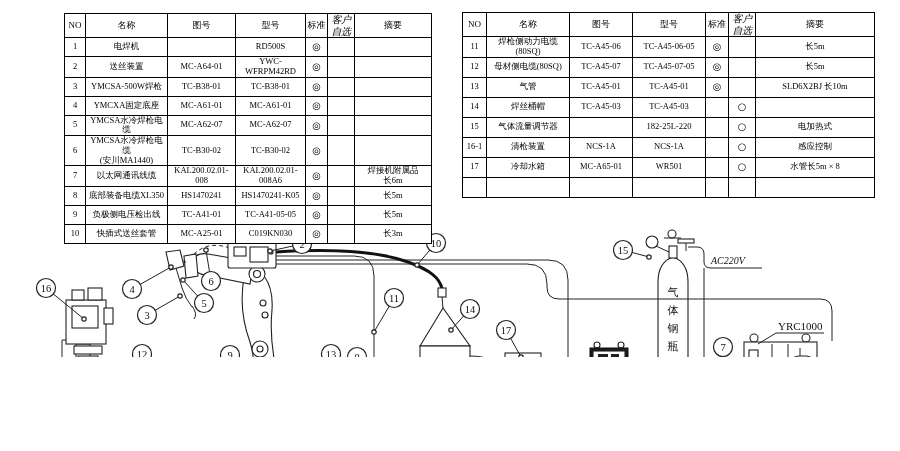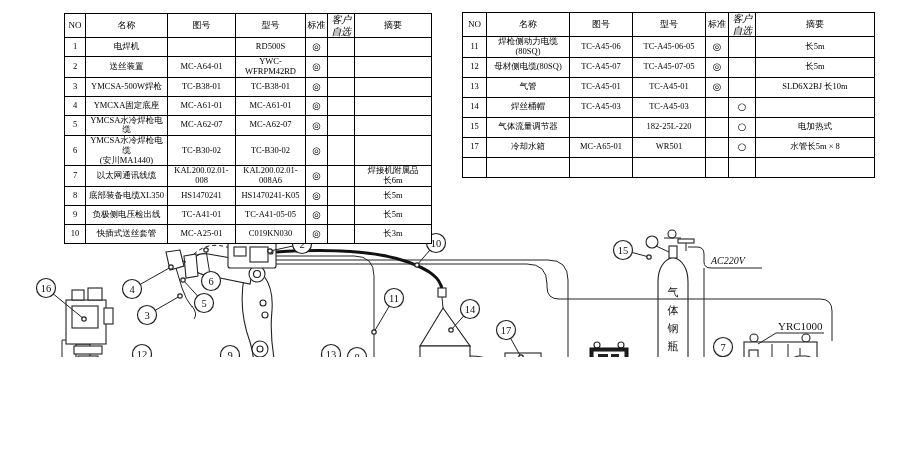--- a/index.html
+++ b/index.html
@@ -206,20 +206,29 @@
         <tr>
           <td class="c0">15</td>
           <td class="c1">气体流量调节器</td>
           <td class="c2"></td>
           <td class="c3">182-25L-220</td>
           <td class="c4"></td>
           <td class="c5">○</td>
           <td class="c6">电加热式</td>
         </tr>
         <tr>
+          <td class="c0">16-1</td>
+          <td class="c1">清枪装置</td>
+          <td class="c2">NCS-1A</td>
+          <td class="c3">NCS-1A</td>
+          <td class="c4"></td>
+          <td class="c5">○</td>
+          <td class="c6">感应控制</td>
+        </tr>
+        <tr>
           <td class="c0">17</td>
           <td class="c1">冷却水箱</td>
           <td class="c2">MC-A65-01</td>
           <td class="c3">WR501</td>
           <td class="c4"></td>
           <td class="c5">○</td>
           <td class="c6">水管长5m × 8</td>
         </tr>
         <tr>
           <td class="c0"></td>

